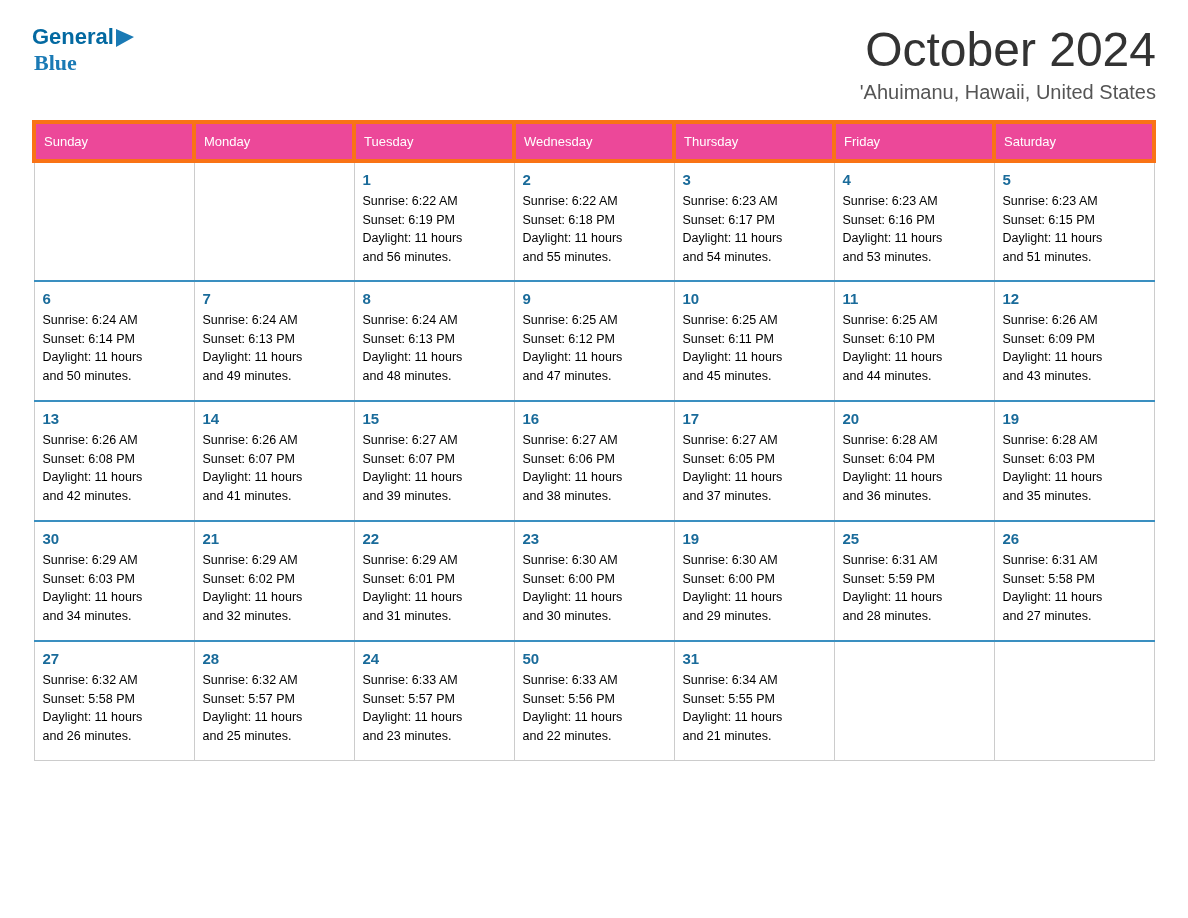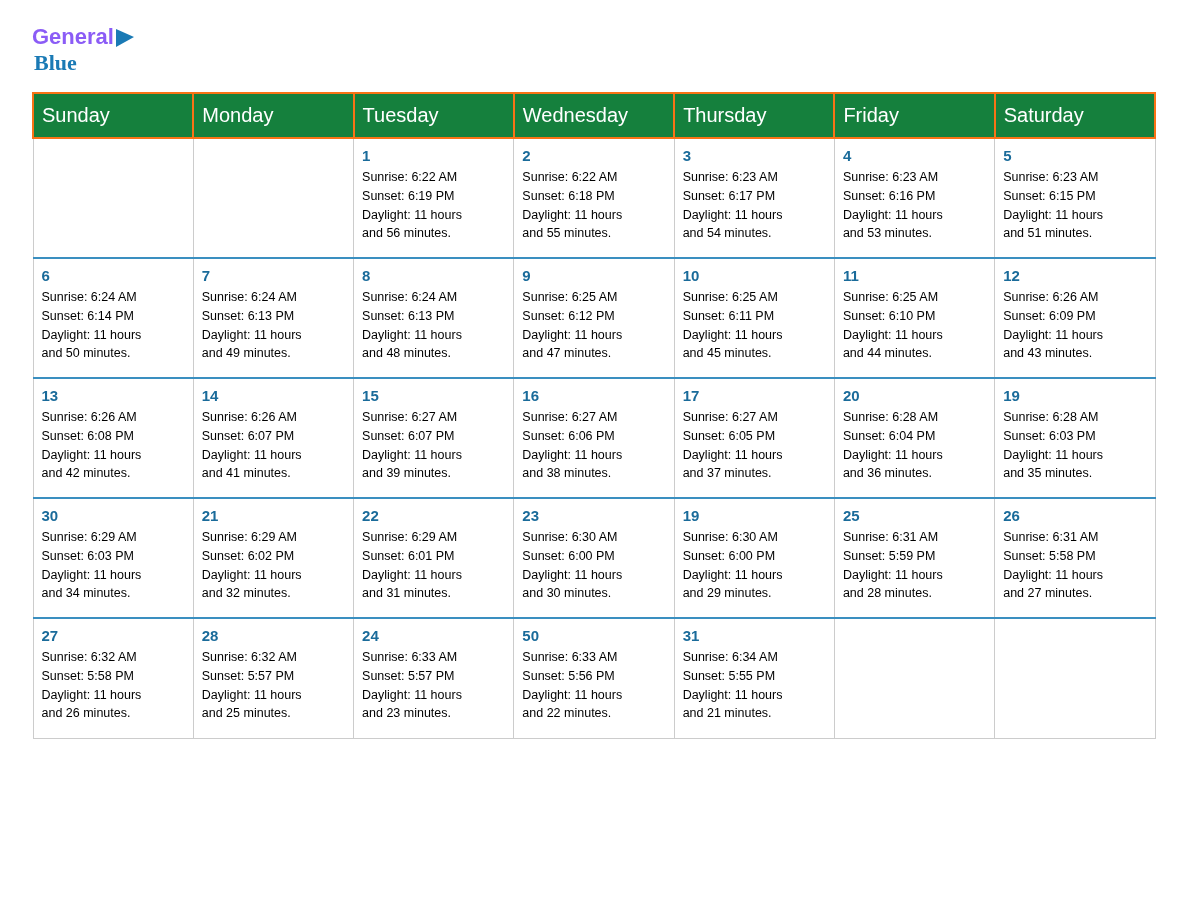--- a/index.html
+++ b/index.html
@@ -12,21 +12,21 @@
     }
     .header-area {
       display: flex;
       justify-content: space-between;
       align-items: flex-start;
       margin-bottom: 16px;
     }
     .logo-text-general {
       font-size: 22px;
       font-weight: bold;
-      color: #8b5cf6;
+      color: #0369a1;
     }
     .logo-wrapper {
       display: flex;
       flex-direction: column;
     }
     .logo-line1 {
       display: flex;
       align-items: center;
     }
     .logo-line2 {
@@ -49,27 +49,27 @@
       font-size: 20px;
       color: #555;
       margin-top: 4px;
     }
     .calendar-table {
       width: 100%;
       border-collapse: collapse;
       table-layout: fixed;
     }
     .calendar-table thead th {
-      background-color: #15803d;
+      background-color: #ec4899;
       color: #fff;
       padding: 10px 8px;
-      font-size: 20px;
+      font-size: 13px;
       font-weight: normal;
       text-align: left;
-      border: 2px solid #f97316;
+      border: 4px solid #f97316;
     }
     .calendar-table tbody td {
       vertical-align: top;
       padding: 8px;
       border: 1px solid #ccc;
       border-top: 2px solid #3a8fc0;
       font-size: 13px;
       color: #333;
       min-height: 100px;
       height: 120px;
@@ -96,20 +96,24 @@
 <div class="header-area">
   <div class="logo-wrapper">
     <div class="logo-line1">
       <span class="logo-text-general">General</span>
       <svg width="18" height="18" viewBox="0 0 18 18" style="margin-left:2px;margin-top:2px;">
         <polygon points="0,0 18,8 0,18" fill="#1a7ab5"></polygon>
       </svg>
     </div>
     <div class="logo-line2">Blue</div>
   </div>
+  <div class="title-area">
+    <div class="month-title">October 2024</div>
+    <div class="location-title">'Ahuimanu, Hawaii, United States</div>
+  </div>
 </div>
 
 <table class="calendar-table">
   <thead>
     <tr id="header-row">
         <th>Sunday</th>
         <th>Monday</th>
         <th>Tuesday</th>
         <th>Wednesday</th>
         <th>Thursday</th>

